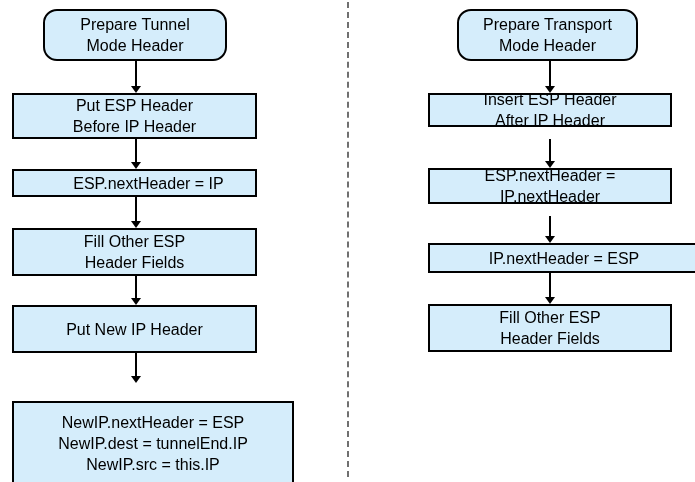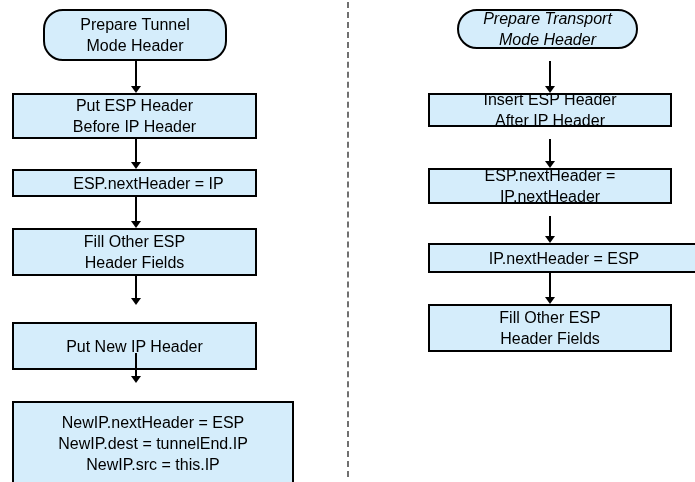--- a/index.html
+++ b/index.html
@@ -18,21 +18,21 @@
     background: #d5edfb;
     border: 2px solid #000000;
     display: flex;
     flex-direction: column;
     justify-content: center;
     align-items: center;
     text-align: center;
     font-size: 16px;
     line-height: 21px;
   }
-  .box.rounded { border-radius: 20px; }
+  .box.rounded { border-radius: 14px; }
   .box span { display: block; white-space: nowrap; }
   .varrow { position: absolute; width: 11px; }
   .varrow .shaft {
     position: absolute;
     left: 50%;
     top: 0;
     bottom: 5px;
     width: 2px;
     margin-left: -1px;
     background: #000000;
@@ -91,38 +91,38 @@
   <div class="box" style="left:12px; top:228px; width:245px; height:48px;">
     <span>Fill Other ESP</span>
     <span>Header Fields</span>
   </div>
 
   <div class="varrow" style="left:130px; top:276px; height:29px;">
     <div class="shaft"></div>
     <div class="head"></div>
   </div>
 
-  <div class="box" style="left:12px; top:305px; width:245px; height:48px;margin-top:17px;">
+  <div class="box" style="left:12px; top:305px; width:245px; height:48px;">
     <span>Put New IP Header</span>
   </div>
 
   <div class="varrow" style="left:130px; top:353px; height:30px;">
     <div class="shaft"></div>
     <div class="head"></div>
   </div>
 
   <div class="box" style="left:12px; top:401px; width:282px; height:85px;">
     <span>NewIP.nextHeader = ESP</span>
     <span>NewIP.dest = tunnelEnd.IP</span>
     <span>NewIP.src = this.IP</span>
   </div>
 
   <div class="divider" style="left:347px; top:2px; height:475px;"></div>
 
-  <div class="box rounded" style="left:457px; top:9px; width:181px; height:40px;font-style:italic;">
+  <div class="box rounded" style="left:457px; top:9px; width:181px; height:52px;">
     <span>Prepare Transport</span>
     <span>Mode Header</span>
   </div>
 
   <div class="varrow" style="left:544px; top:61px; height:32px;">
     <div class="shaft"></div>
     <div class="head"></div>
   </div>
 
   <div class="box" style="left:428px; top:93px; width:244px; height:34px;">

